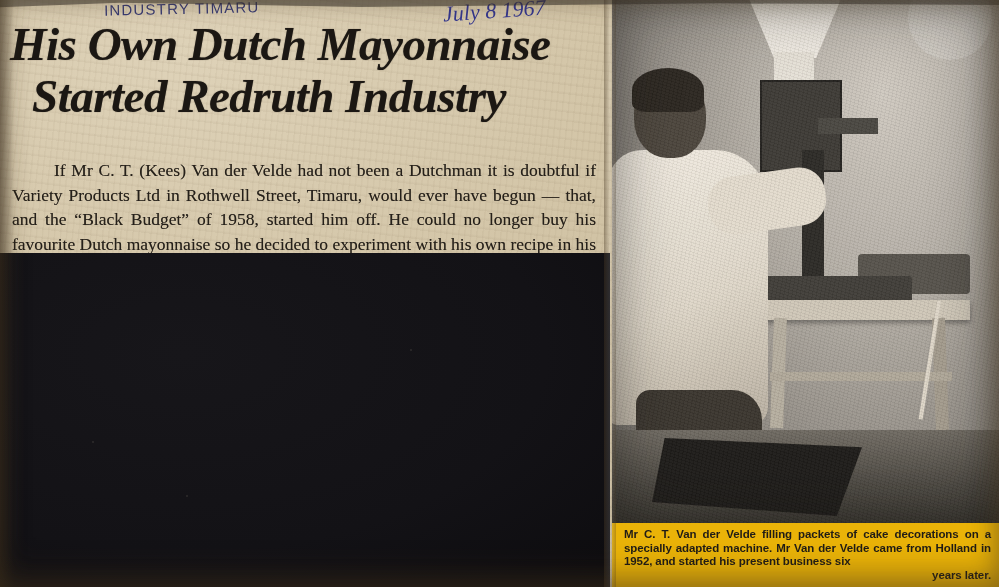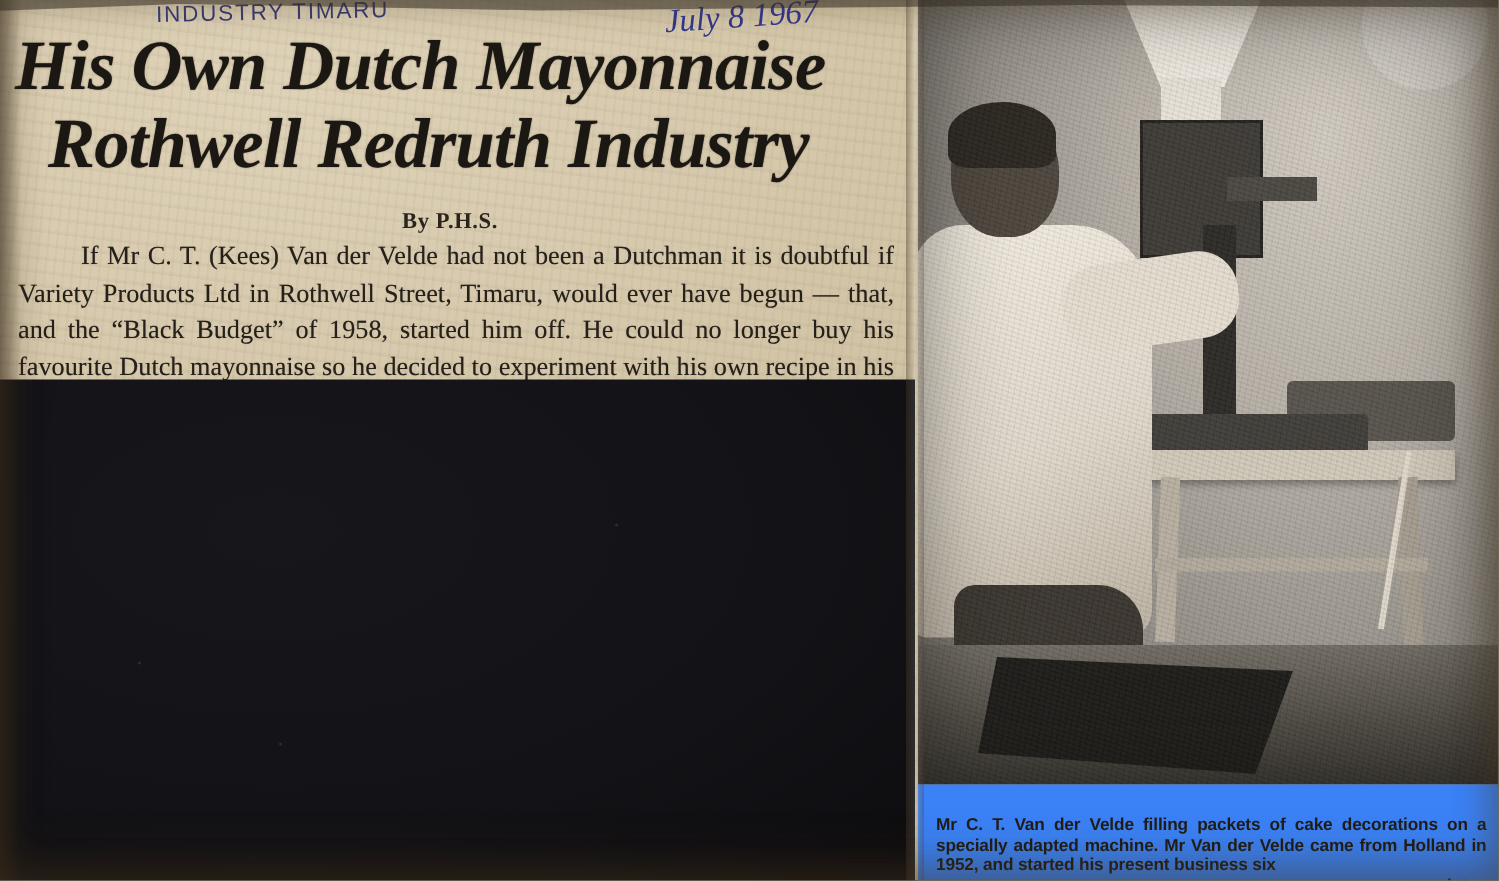--- a/index.html
+++ b/index.html
@@ -274,23 +274,23 @@
     width: 84px; height: 84px;
     border-radius: 50%;
     background: rgba(255,255,255,0.18);
   }
 
   
   .caption {
     position: absolute;
     left: 0; top: 523px;
     width: 387px; height: 64px;
-    background: #3b82f6;
+    background: #eab308;
     box-sizing: border-box;
-    padding: 21px 8px 0 12px;
+    padding: 5px 8px 0 12px;
     font-family: "Liberation Sans", sans-serif;
     font-size: 11.5px;
     line-height: 13.6px;
     font-weight: bold;
     color: #201c16;
     text-align: justify;
     letter-spacing: -0.1px;
   }
   .caption .last { display: block; text-align: right; }
 
@@ -325,24 +325,23 @@
   <div class="paper-noise"></div>
 
   <div class="left-col">
 
     <div class="annot-industry">INDUSTRY  TIMARU</div>
 
     <div class="annot-date">July 8 1967</div>
 
     <div class="headline">
       <span class="l1">His Own Dutch Mayonnaise</span>
-      <span class="l2">Rothwell Redruth Industry</span>
+      <span class="l2">Started Redruth Industry</span>
     </div>
 
-    <div class="byline">By P.H.S.</div>
 
     <div class="body-text">If Mr C. T. (Kees) Van der Velde had not been a Dutchman it is doubtful if Variety Products Ltd in Rothwell Street, Timaru, would ever have begun — that, and the “Black Budget” of 1958, started him off.  He could no longer buy his favourite Dutch mayonnaise so he decided to experiment with his own recipe in his spare time.</div>
 
     <div class="dark-block">
       <div class="speck" style="left:186px; top:242px;"></div>
       <div class="speck" style="left:410px; top:96px;"></div>
       <div class="speck" style="left:92px; top:188px;"></div>
     </div>
   </div>
 

